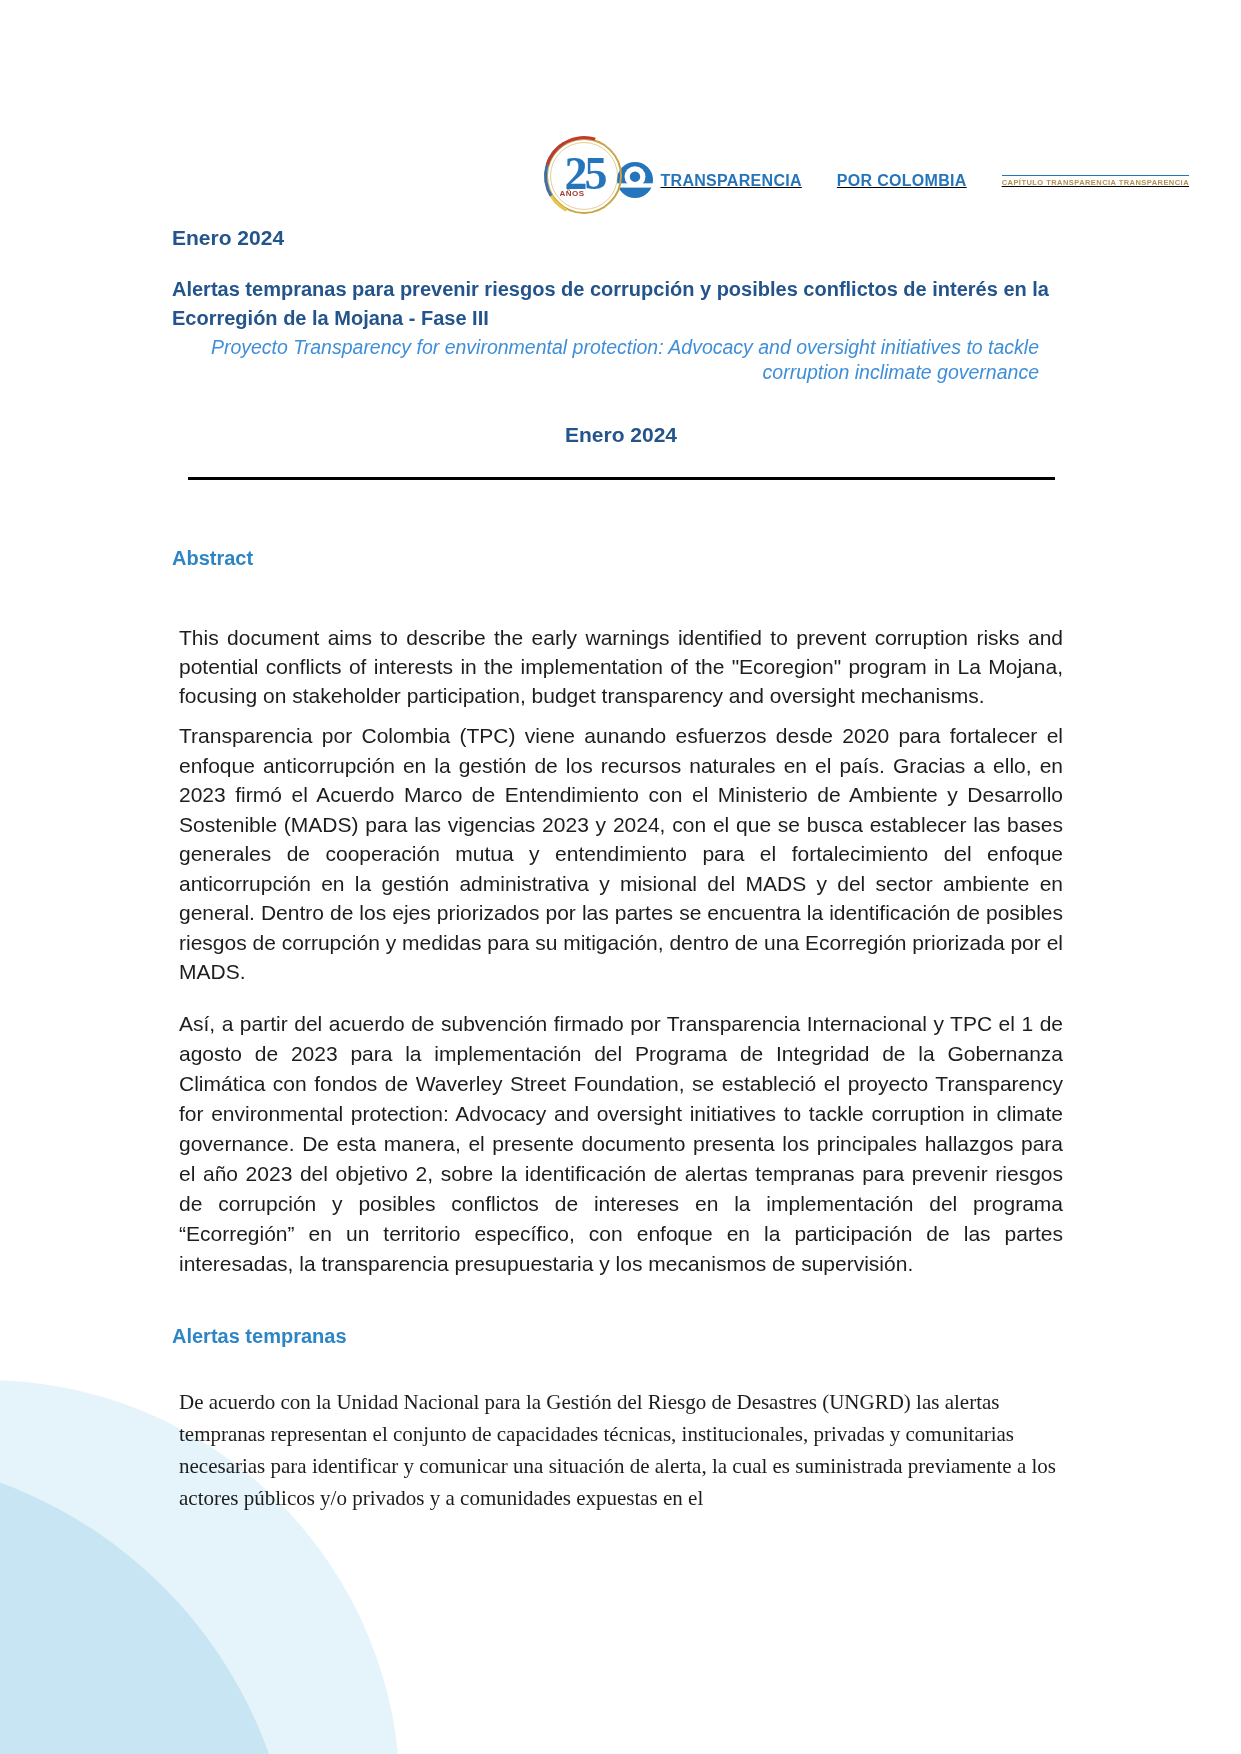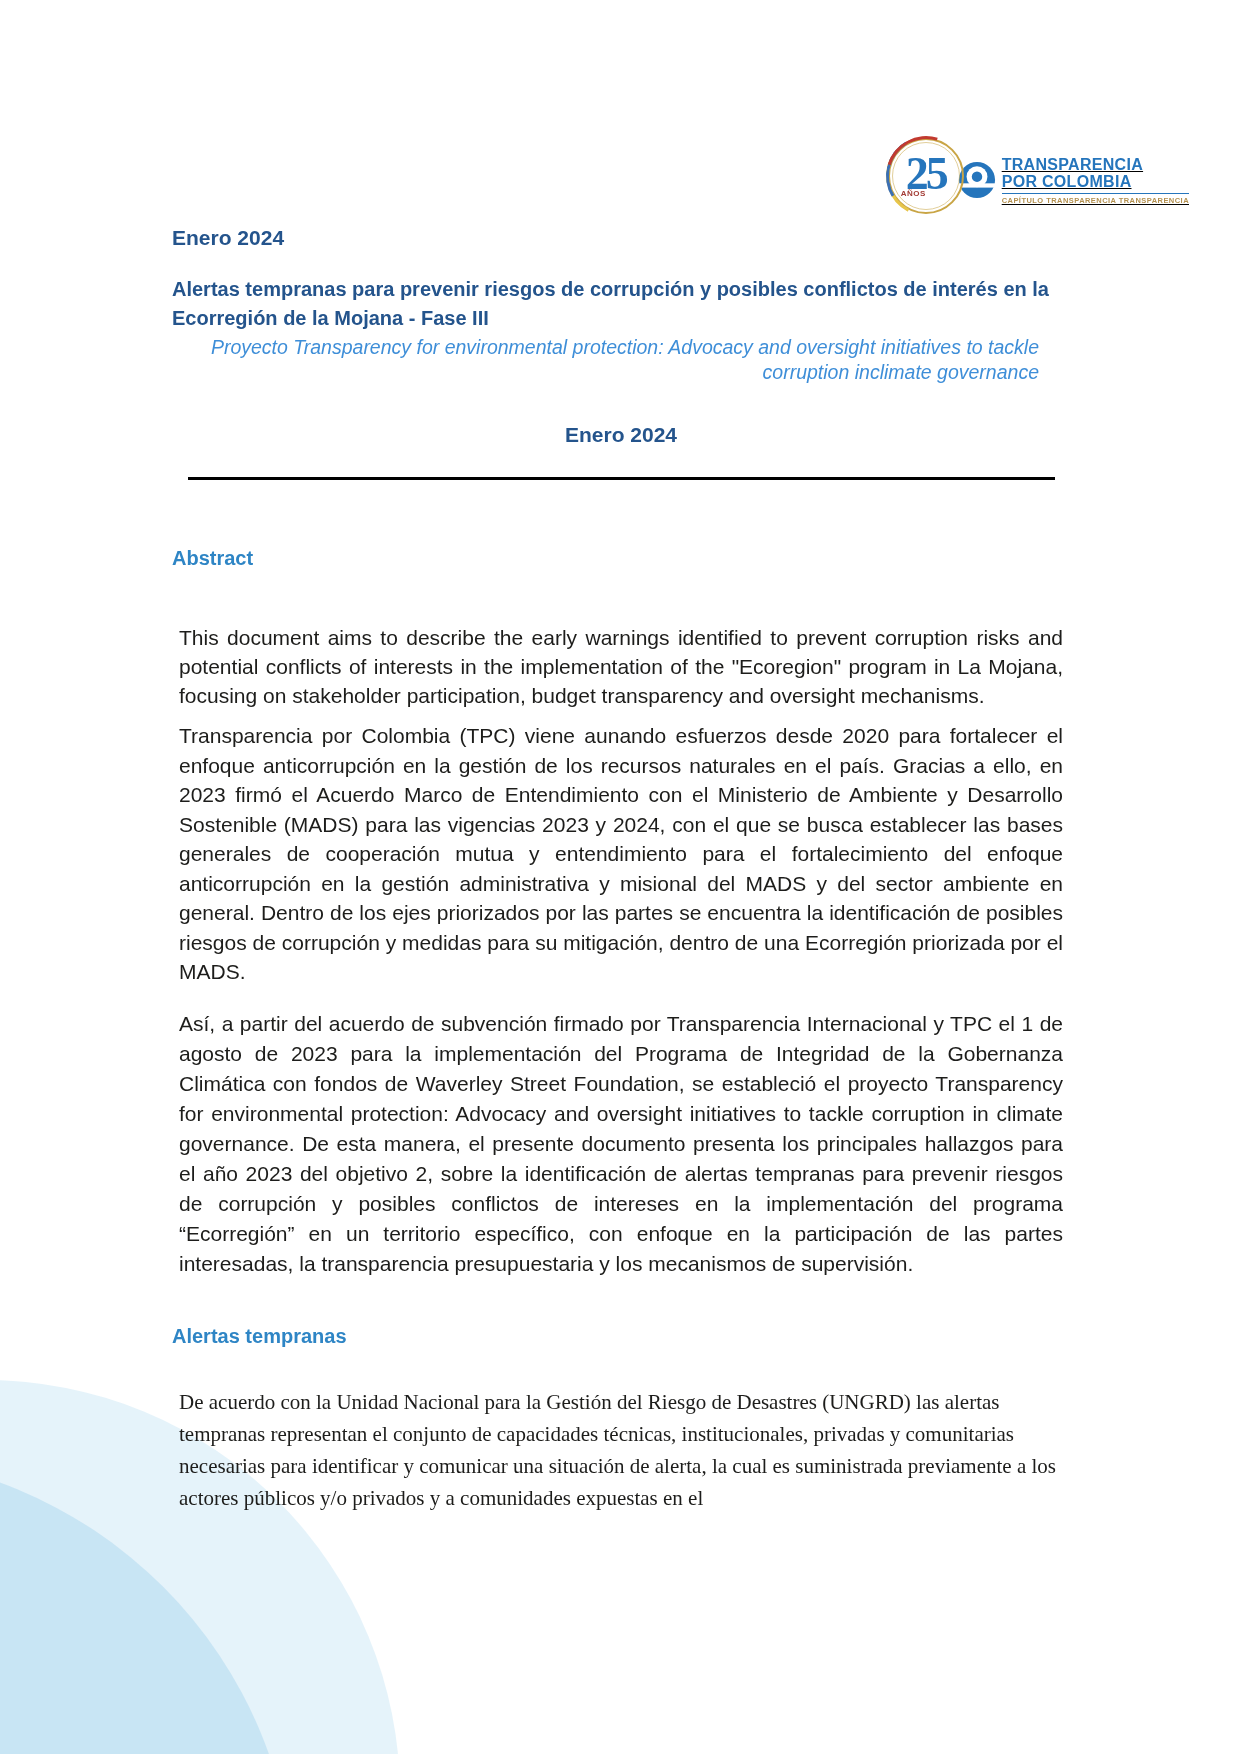--- a/index.html
+++ b/index.html
@@ -24,21 +24,21 @@
   .arc-blue{border-left-color:#3a6fb5;transform:rotate(14deg);}
   .arc-red{border-left-color:#c23a2f;transform:rotate(62deg);}
   .arc-yellow{border-left-color:#e7c54a;transform:rotate(-18deg);}
   .badge-num{
     position:absolute;top:50%;left:50%;transform:translate(-50%,-55%);
     font-family:"Liberation Serif", serif;font-weight:bold;
     font-size:46px;color:#2575bc;letter-spacing:-3px;line-height:1;
   }
   .badge-anos{position:absolute;left:13px;bottom:16px;font-size:8px;font-weight:bold;color:#a23a33;letter-spacing:.5px;}
   .eye{width:38px;height:38px;margin:8px 6px 0 -6px;flex:0 0 auto;}
-  .org-text{display:flex;flex-direction:column;margin-top:8px;}
+  .org-text{display:flex;flex-direction:row;margin-top:8px;gap:35px;}
   .org-l1,.org-l2{color:#2575bc;font-weight:bold;font-size:16px;line-height:17px;letter-spacing:.3px;white-space:nowrap;}
   .org-sub{margin-top:3px;padding-top:2px;border-top:1.5px solid #2575bc;
     font-size:7.5px;font-weight:bold;color:#b3904f;letter-spacing:.45px;white-space:nowrap;}
 
   
   .content{position:absolute;left:172px;top:0;width:898px;z-index:1;}
 
   .date-left{margin:226px 0 0 0;font-size:21px;font-weight:bold;color:#24548c;}
   .doc-title{margin:25px 0 0 0;font-size:20px;line-height:29px;font-weight:bold;color:#24548c;}
   .doc-subtitle{margin:2px auto 0;max-width:836px;font-style:italic;font-size:19.5px;line-height:25px;color:#3e8ed8;text-align:right;}

